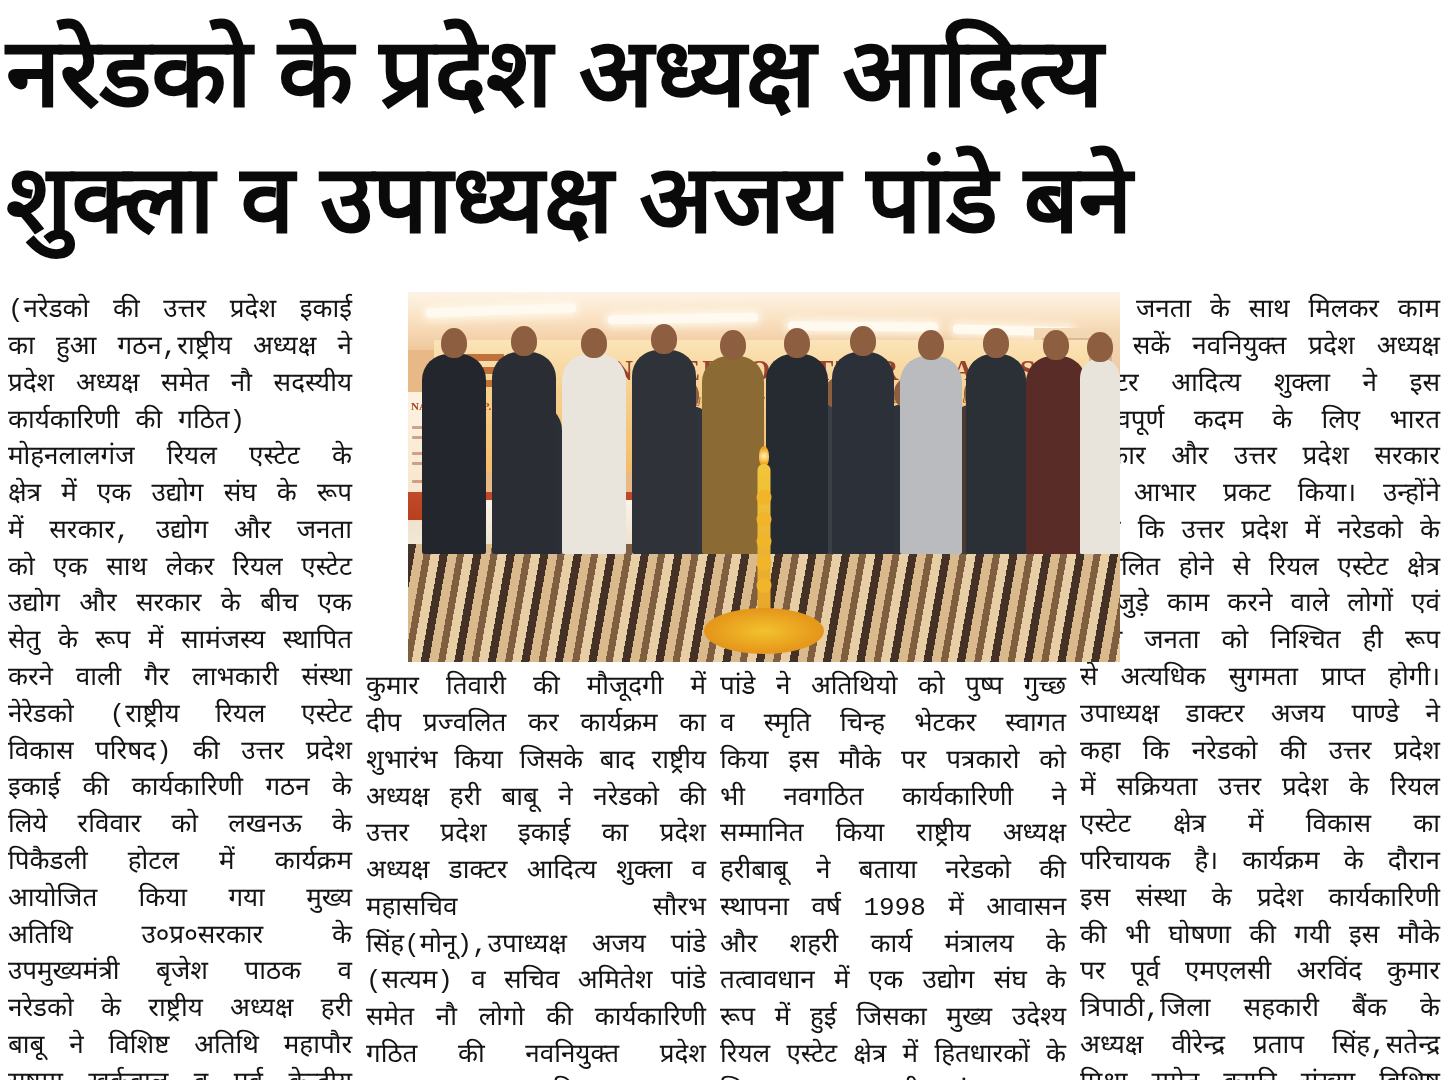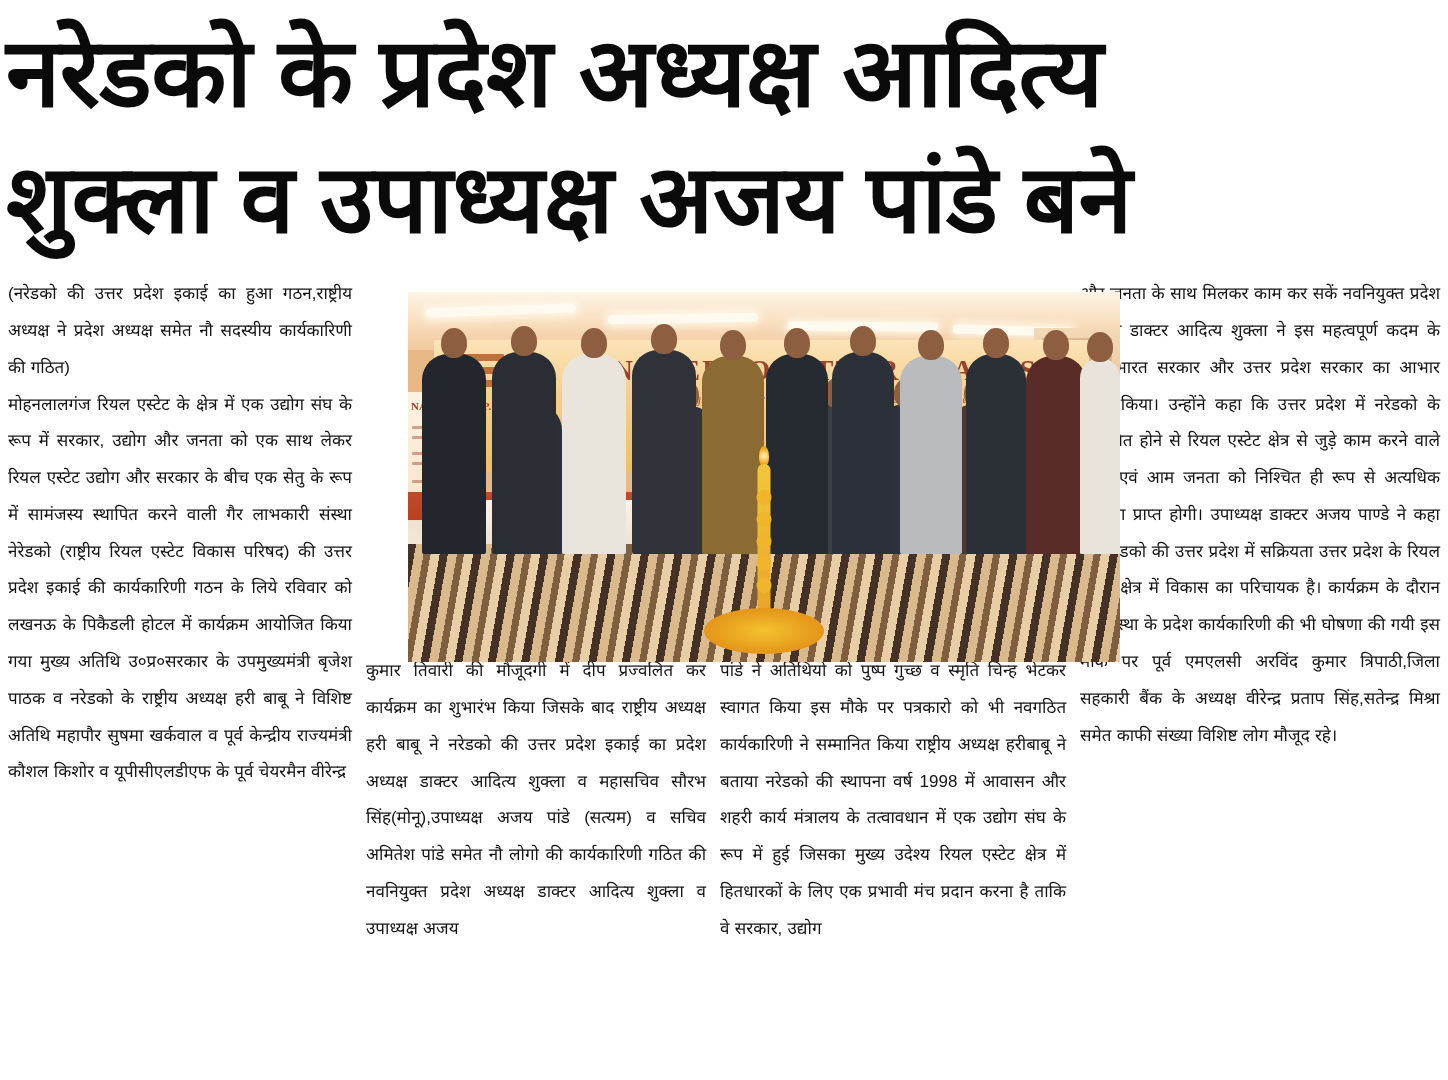--- a/index.html
+++ b/index.html
@@ -60,23 +60,23 @@
   .col-1 { width: 360px; padding-right: 14px; }
   .col-2 { width: 356px; padding-right: 14px; }
   .col-3 { width: 362px; padding-right: 14px; }
   .col-4 { width: 362px; }
 
   .col-2, .col-3 {
     padding-top: 377px; 
   }
 
   p.para {
-    margin: 0 0 0 0;
-    font-family: Liberation Sans, sans-serif;
-    font-size: 17px;
+    margin: 16px 0 0 0;
+    font-family: Liberation Mono, monospace;
+    font-size: 26px;
     line-height: 36.8px;
     text-align: justify;
     text-justify: inter-word;
     color: #141414;
     font-weight: 500;
     hyphens: none;
     word-spacing: 0.5px;
   }
   p.para + p.para { margin-top: 0; }
   .para-last { text-align: left; }

